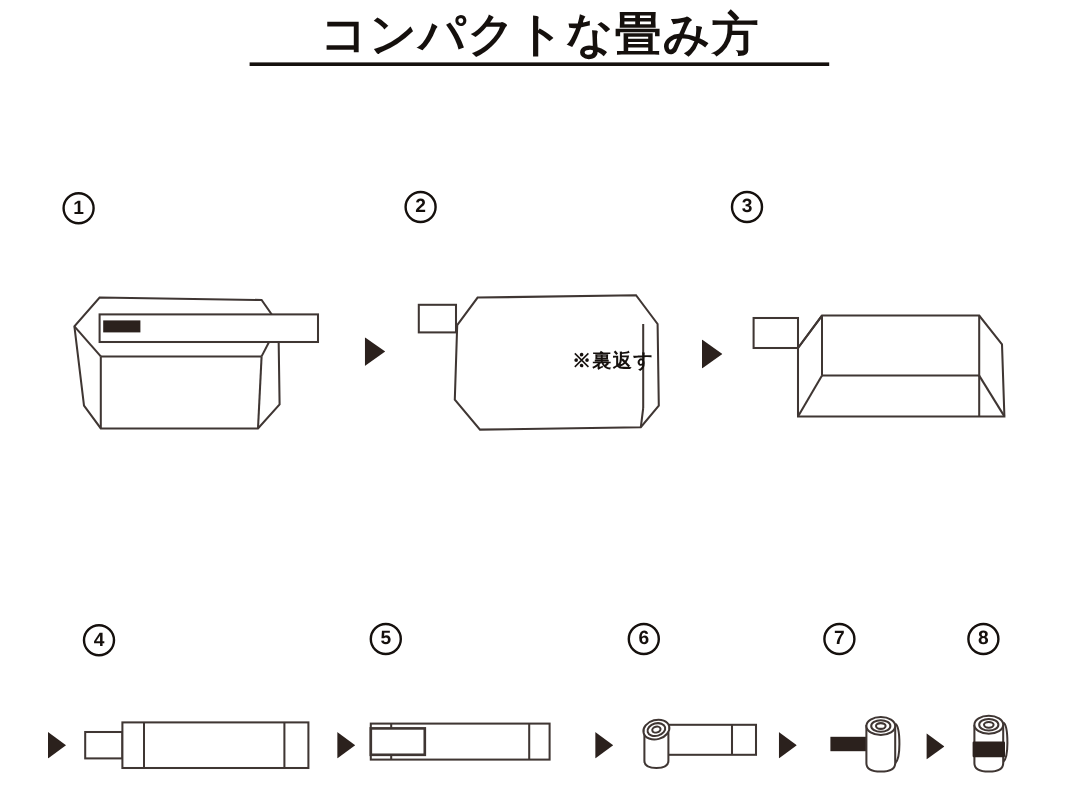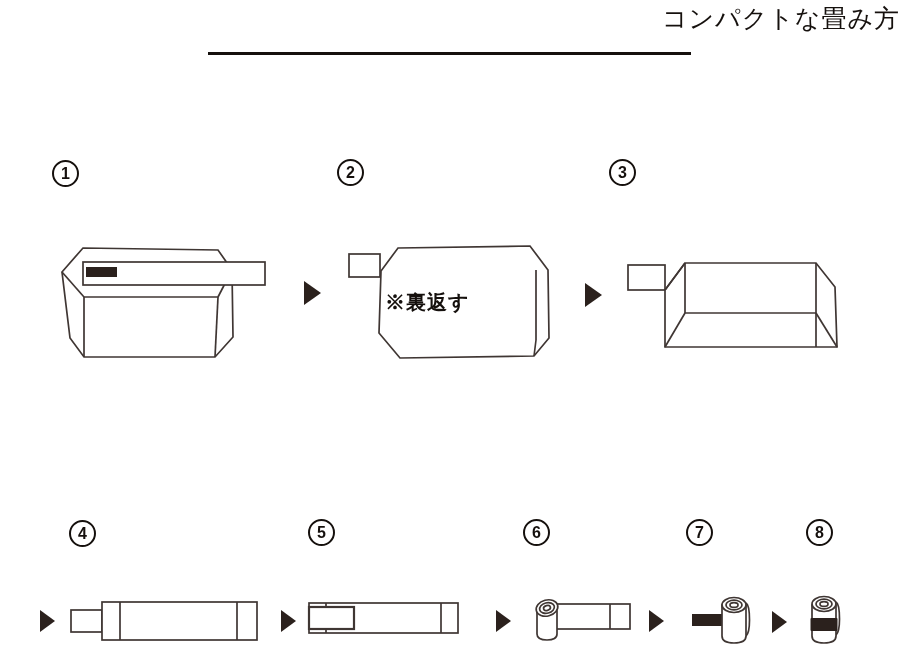--- a/index.html
+++ b/index.html
@@ -10,40 +10,40 @@
   }
   html,body{margin:0;padding:0;background:#fff;}
   .canvas{
     position:relative;width:900px;height:657px;overflow:hidden;
     background:var(--background);
     font-family:"Liberation Sans", sans-serif;
     color:var(--text);
   }
   .title{
     position:absolute;left:0;top:2px;width:900px;margin:0;
-    text-align:right;font-size:25px;font-weight:400;letter-spacing:1px;
+    text-align:center;font-size:39px;font-weight:700;letter-spacing:1px;
     color:var(--text);
   }
   .underline{
     position:absolute;left:208px;top:52px;width:483px;height:3px;
     background:var(--text);
   }
   .badge{
     position:absolute;width:27px;height:27px;box-sizing:border-box;
     border:2.2px solid var(--text);border-radius:50%;
     display:flex;align-items:center;justify-content:center;
     font-size:16px;font-weight:700;color:var(--text);
   }
   .fig,.arrow{position:absolute;}
   .ln{fill:none;stroke:var(--line);stroke-width:1.7px;}
   .wh{fill:#ffffff;stroke:var(--line);stroke-width:1.7px;}
   .dk{fill:var(--dark);stroke:none;}
   .note{
     position:absolute;left:385px;top:290px;width:160px;height:24px;
-    text-align:left;font-size:20px;font-weight:600;letter-spacing:1px;
+    text-align:right;font-size:16px;font-weight:600;letter-spacing:1px;
     color:var(--text);line-height:24px;
   }
 </style>
 </head>
 <body>
 
 <div class="canvas">
 
   <h1 class="title">コンパクトな畳み方</h1>
   <div class="underline"></div>

